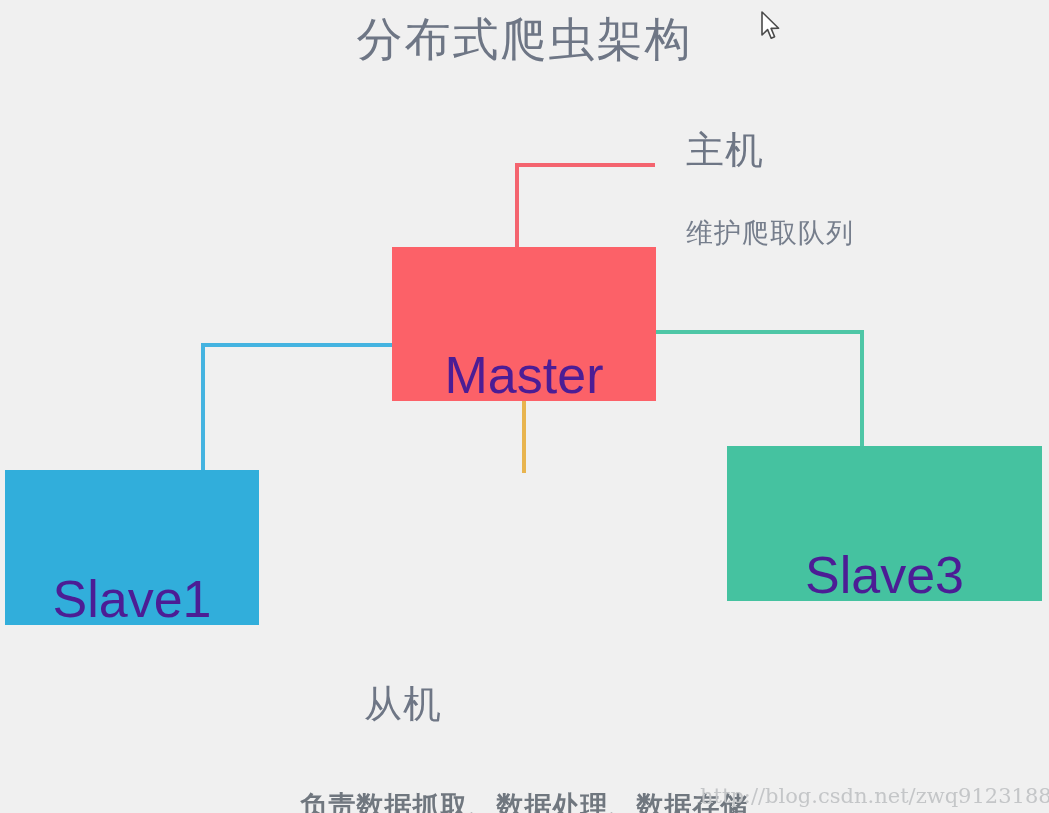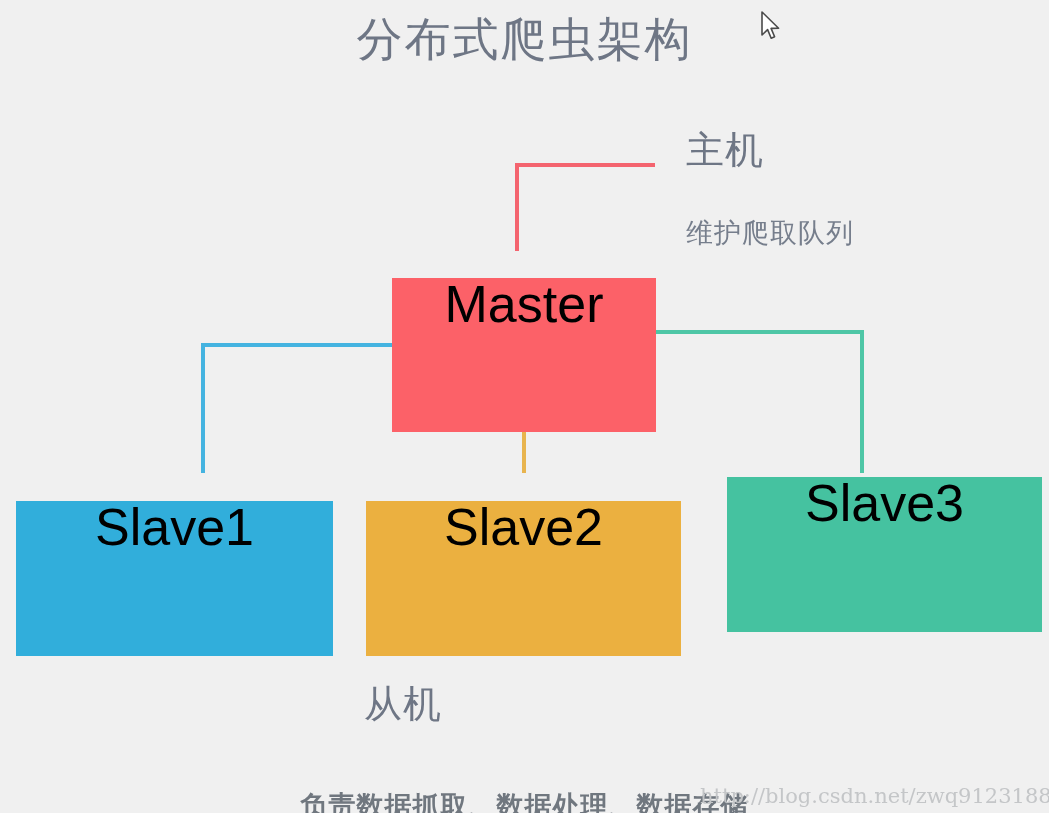--- a/index.html
+++ b/index.html
@@ -33,46 +33,45 @@
     letter-spacing: 2px;
     color: #6e7685;
     font-family: "DejaVu Sans", "Liberation Sans", sans-serif;
     white-space: nowrap;
   }
 
   
   .node {
     position: absolute;
     display: flex;
-    align-items: flex-start;
+    align-items: flex-end;
     justify-content: center;
-    color: #000000;
+    color: #4c1d95;
     font-family: "Liberation Sans", "DejaVu Sans", sans-serif;
     font-weight: 400;
     box-sizing: border-box;
     z-index: 3;
-    margin-top: 31px;
   }
   .node-label {
     display: block;
     line-height: 1;
   }
 
   #node-master {
     left: 392px;
     top: 247px;
     width: 264px;
     height: 154px;
     background: #fc6168;
     font-size: 52px;
   }
   #node-slave1 {
-    left: 16px;
+    left: 5px;
     top: 470px;
-    width: 317px;
+    width: 254px;
     height: 155px;
     background: #31aedb;
     font-size: 52px;
   }
   #node-slave2 {
     left: 366px;
     top: 470px;
     width: 315px;
     height: 155px;
     background: #ebb040;
@@ -231,23 +230,20 @@
   <div class="conn" id="conn-master-slave3-v"></div>
 
   <div class="node" id="node-master">
     <span class="node-label">Master</span>
   </div>
 
   <div class="node" id="node-slave1">
     <span class="node-label">Slave1</span>
   </div>
 
-  <div class="node" id="node-slave2">
-    <span class="node-label">Slave2</span>
-  </div>
 
   <div class="node" id="node-slave3">
     <span class="node-label">Slave3</span>
   </div>
 
   <div class="annotation" id="label-host-desc">维护爬取队列</div>
 
   <div class="annotation" id="label-host">主机</div>
 
   <div class="annotation" id="label-slave">从机</div>

